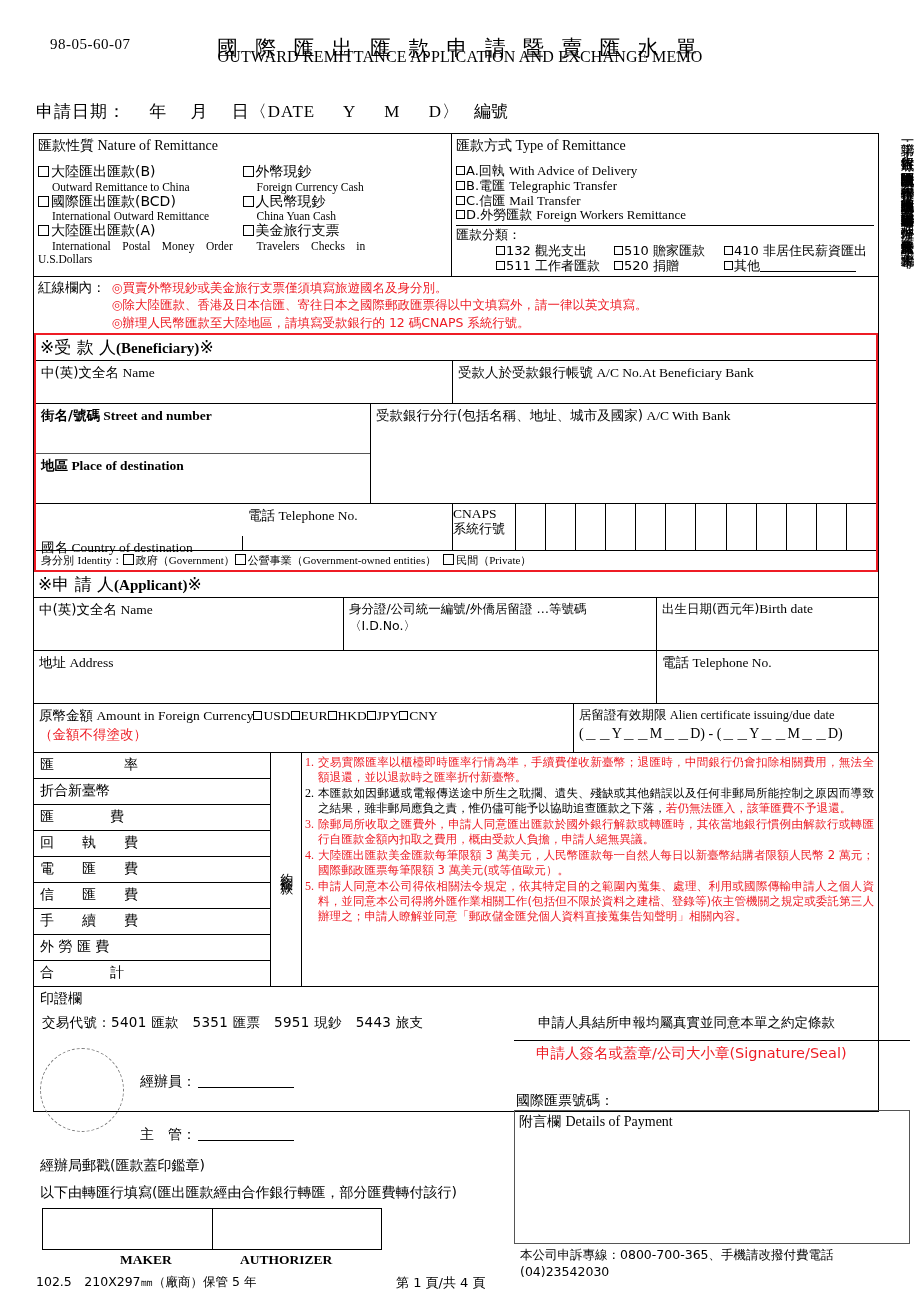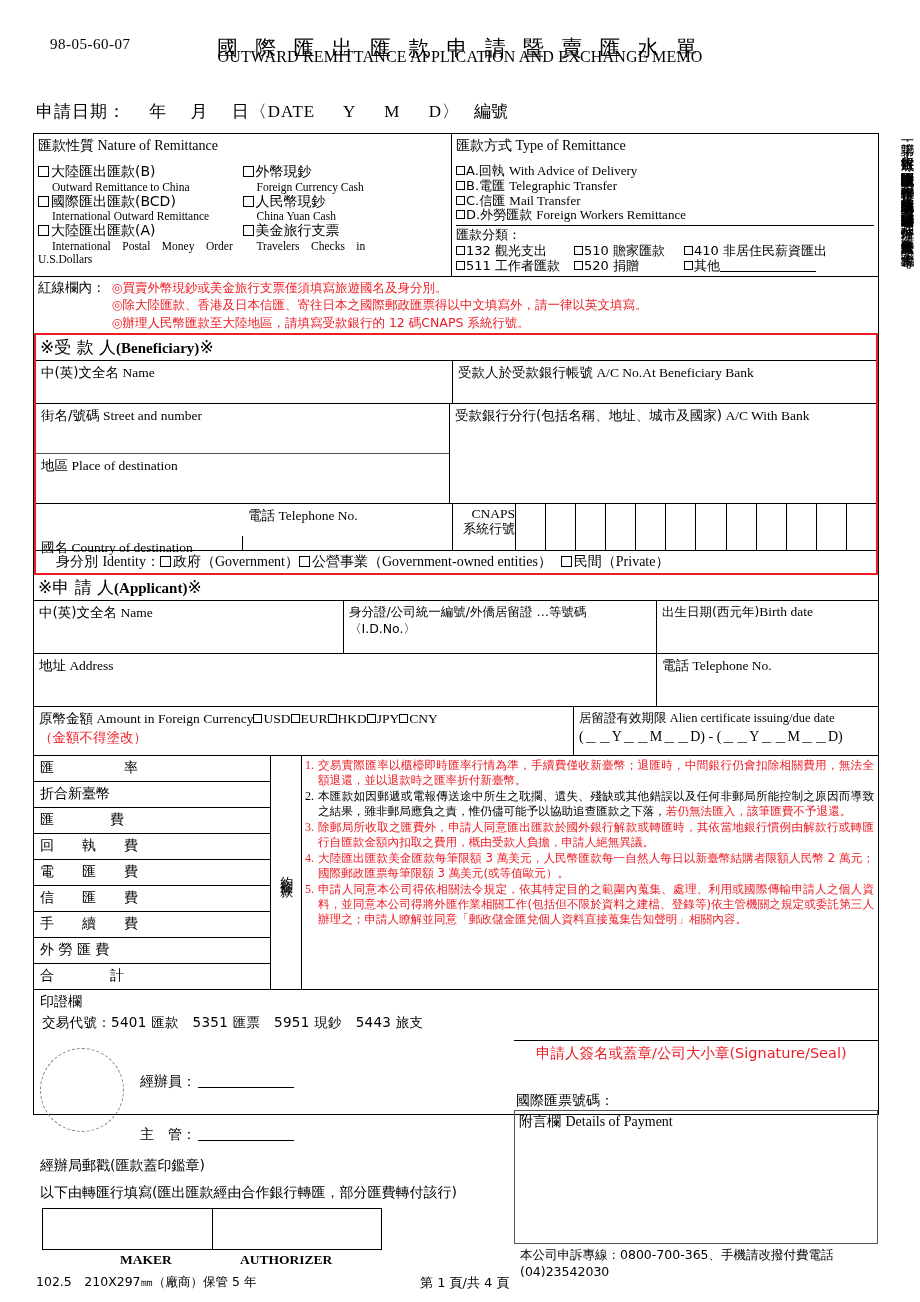--- a/index.html
+++ b/index.html
@@ -37,21 +37,21 @@
   .natgrid{display:flex;}
   .natcol{width:50%;}
   .natitem{font-size:14px;font-family:"DejaVu Sans",sans-serif;line-height:1.12;white-space:nowrap;}
   .natsub{font-size:11.5px;font-family:"Liberation Serif",serif;padding-left:14px;line-height:1.22;}
   .usd{font-size:11.5px;font-family:"Liberation Serif",serif;line-height:1.2;}
 
   .typeitem{font-size:13px;font-family:"DejaVu Sans",sans-serif;line-height:1.14;white-space:nowrap;}
   .typeitem .e{font-family:"Liberation Serif",serif;font-size:13px;}
   .clsgrp{font-size:13px;font-family:"DejaVu Sans",sans-serif;line-height:1.2;}
   .clsrow{display:flex;white-space:nowrap;}
-  .clsrow>div:nth-child(1){width:118px;}
+  .clsrow>div:nth-child(1){width:118px;margin-left:40px;}
   .clsrow>div:nth-child(2){width:110px;}
   .uline{display:inline-block;border-bottom:1px solid #000;width:96px;height:12px;vertical-align:-2px;}
 
   
   .notice{display:flex;padding:2px 4px 2px 4px;}
   .notice .k{font-size:13.5px;font-family:"DejaVu Sans",sans-serif;white-space:nowrap;padding-right:6px;}
   .notice .v{color:#ee1c25;font-size:12.5px;font-family:"DejaVu Sans",sans-serif;line-height:1.38;}
 
   
   .redbox{border:2px solid #ee1c25;box-sizing:border-box;}
@@ -59,26 +59,26 @@
   .sechdr .en2{font-family:"Liberation Serif",serif;font-size:15px;font-weight:bold;}
 
   .fcell{padding:3px 5px;font-size:13.5px;}
   .fcell .c{font-family:"DejaVu Sans",sans-serif;}
   .fcell .e{font-family:"Liberation Serif",serif;}
   .small .c{font-size:12.5px;}
 
   .dashline{border-bottom:1px solid #555;}
 
   
-  .cnaps-lbl{width:62px;font-size:13px;text-align:right;line-height:1.1;padding-top:3px;font-family:"DejaVu Sans",sans-serif;}
+  .cnaps-lbl{width:62px;font-size:13px;text-align:left;line-height:1.1;padding-top:3px;font-family:"DejaVu Sans",sans-serif;}
   .cnaps-lbl .ee{font-family:"Liberation Serif",serif;font-size:13.5px;}
   .cnaps-cells{display:flex;flex:1;}
   .cnaps-cells>div{flex:1;border-left:1px solid #000;}
 
-  .identity{font-size:14px;font-family:"DejaVu Sans",sans-serif;padding:2px 20px;white-space:nowrap;}
+  .identity{font-size:11px;font-family:"DejaVu Sans",sans-serif;padding:2px 5px;white-space:nowrap;}
   .identity .e{font-family:"Liberation Serif",serif;}
 
   
   .feewrap{display:flex;}
   .feetbl{width:236px;}
   .feerow{height:25px;display:flex;align-items:center;padding-left:6px;font-size:14px;font-family:"DejaVu Sans",sans-serif;letter-spacing:0px;}
   .feerow span{display:inline-block;}
   .agree{width:30px;display:flex;align-items:center;justify-content:center;font-size:13px;font-family:"DejaVu Sans",sans-serif;}
   .agree div{writing-mode:vertical-rl;letter-spacing:3px;line-height:1.25;}
   .terms{flex:1;padding:2px 4px 2px 3px;}
@@ -97,23 +97,23 @@
   .sigline2{position:absolute;left:140px;top:1126px;font-size:14px;font-family:"DejaVu Sans",sans-serif;}
   .ul2{display:inline-block;border-bottom:1px solid #000;width:96px;height:13px;vertical-align:-2px;margin-left:2px;}
   .stamp{position:absolute;left:40px;top:1157px;font-size:14px;font-family:"DejaVu Sans",sans-serif;}
   .belowbank{position:absolute;left:40px;top:1184px;font-size:14px;font-family:"DejaVu Sans",sans-serif;}
   .mabox{position:absolute;left:42px;top:1208px;width:340px;height:42px;border:1px solid #000;display:flex;box-sizing:border-box;}
   .mabox>div{flex:1;box-sizing:border-box;}
   .mabox>div+div{border-left:1px solid #000;}
   .malbl{position:absolute;top:1252px;font-size:13.5px;font-family:"Liberation Serif",serif;font-weight:bold;}
   .footl{position:absolute;left:36px;top:1274px;font-size:12.5px;font-family:"Liberation Serif",serif;}
   .footl .c{font-family:"DejaVu Sans",sans-serif;}
-  .pagen{position:absolute;left:420px;top:1274px;font-size:13px;font-family:"DejaVu Sans",sans-serif;}
-
-  .sigbox{position:absolute;left:514px;top:1040px;width:364px;}
+  .pagen{position:absolute;left:396px;top:1274px;font-size:13px;font-family:"DejaVu Sans",sans-serif;}
+
+  .sigbox{position:absolute;left:514px;top:1040px;width:396px;}
   .sigtopline{border-top:1px solid #000;}
   .sigred{color:#ee1c25;font-size:14.5px;font-family:"DejaVu Sans",sans-serif;padding:3px 0 1px 22px;}
   .draftno{font-size:14px;font-family:"DejaVu Sans",sans-serif;padding-left:2px;margin-top:28px;}
   .detbox{border:1px solid #555;height:134px;box-sizing:border-box;padding:2px 4px;font-size:14px;font-family:"DejaVu Sans",sans-serif;}
   .detbox .e{font-family:"Liberation Serif",serif;font-size:14px;}
   .hotline{font-size:12.5px;font-family:"DejaVu Sans",sans-serif;padding-top:3px;padding-left:6px;}
 
   
   .vstrip{position:absolute;left:884px;top:133px;width:30px;height:1158px;
     writing-mode:vertical-rl;text-orientation:upright;
@@ -205,21 +205,21 @@
       <div class="row bb">
         <div class="cell br fcell" style="width:417px;height:42px;">
           <span class="c">中(英)文全名</span> <span class="e">Name</span>
         </div>
         <div class="cell fcell" style="flex:1;">
           <span class="c">受款人於受款銀行帳號</span> <span class="e">A/C No.At Beneficiary Bank</span>
         </div>
       </div>
 
       <div class="row bb">
-        <div class="cell br" style="width:414px;">
+        <div class="cell br" style="width:335px;font-weight:bold;">
           <div class="fcell dashline" style="height:43px;">
             <span class="c">街名/號碼</span> <span class="e">Street and number</span>
           </div>
           <div class="fcell" style="height:43px;">
             <span class="c">地區</span> <span class="e">Place of destination</span>
           </div>
         </div>
         <div class="cell fcell" style="flex:1;">
           <span class="c">受款銀行分行(包括名稱、地址、城市及國家)</span> <span class="e">A/C With Bank</span>
         </div>
@@ -354,20 +354,21 @@
           </div>
         </div>
     </div>
 
     <div class="seal">
       <span>印證欄</span>
     </div>
   </div>
 
   <div class="txcode">交易代號：5401 匯款　5351 匯票　5951 現鈔　5443 旅支</div>
+  <div class="declare">申請人具結所申報均屬真實並同意本單之約定條款</div>
 
   <div class="circle"></div>
   <div class="sigline1"><span>經辦員：</span><span class="ul2"></span></div>
   <div class="sigline2"><span>主　管：</span><span class="ul2"></span></div>
   <div class="stamp">經辦局郵戳(匯款蓋印鑑章)</div>
   <div class="belowbank">以下由轉匯行填寫(匯出匯款經由合作銀行轉匯，部分匯費轉付該行)</div>
   <div class="mabox">
     <div></div>
     <div></div>
   </div>

